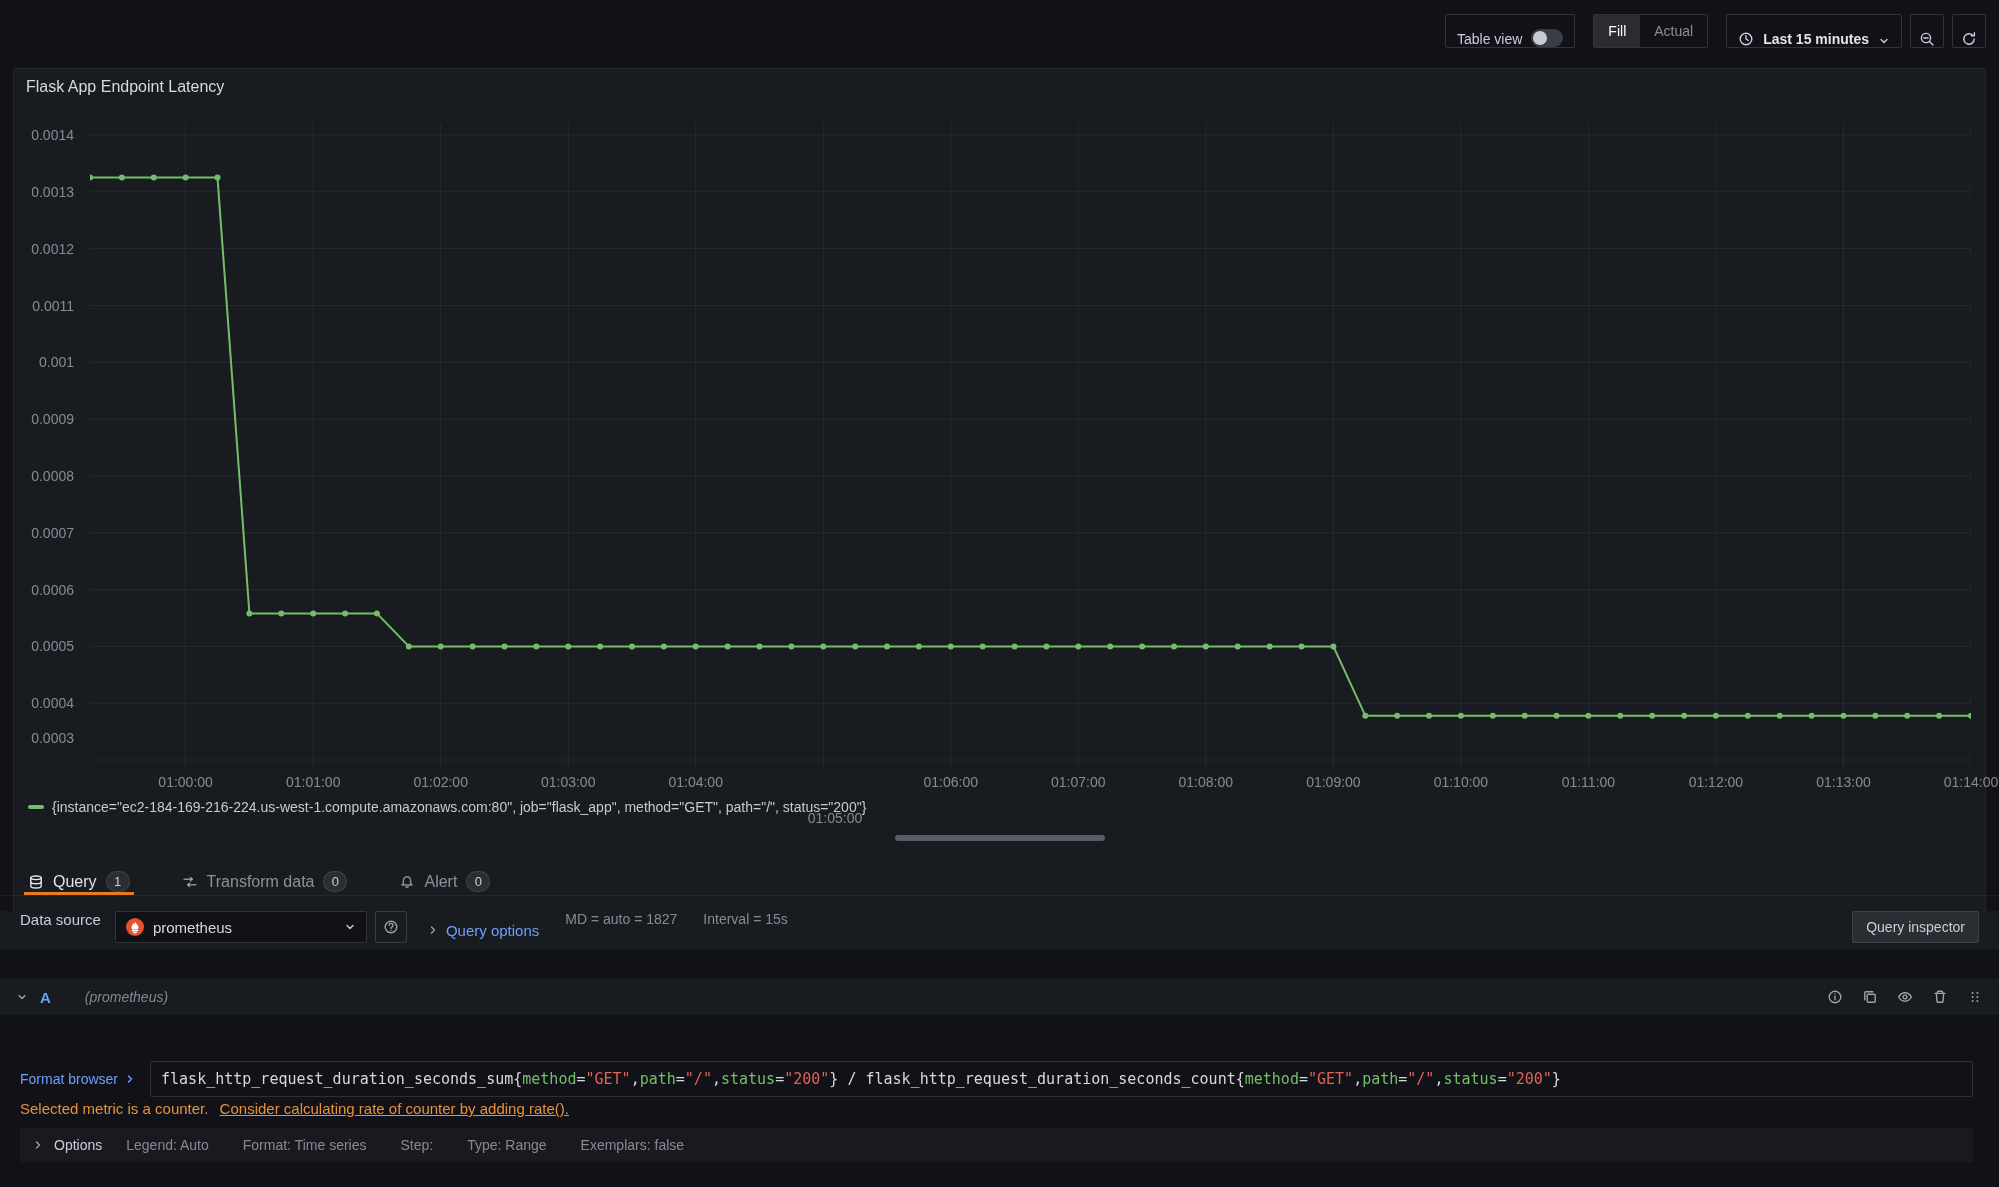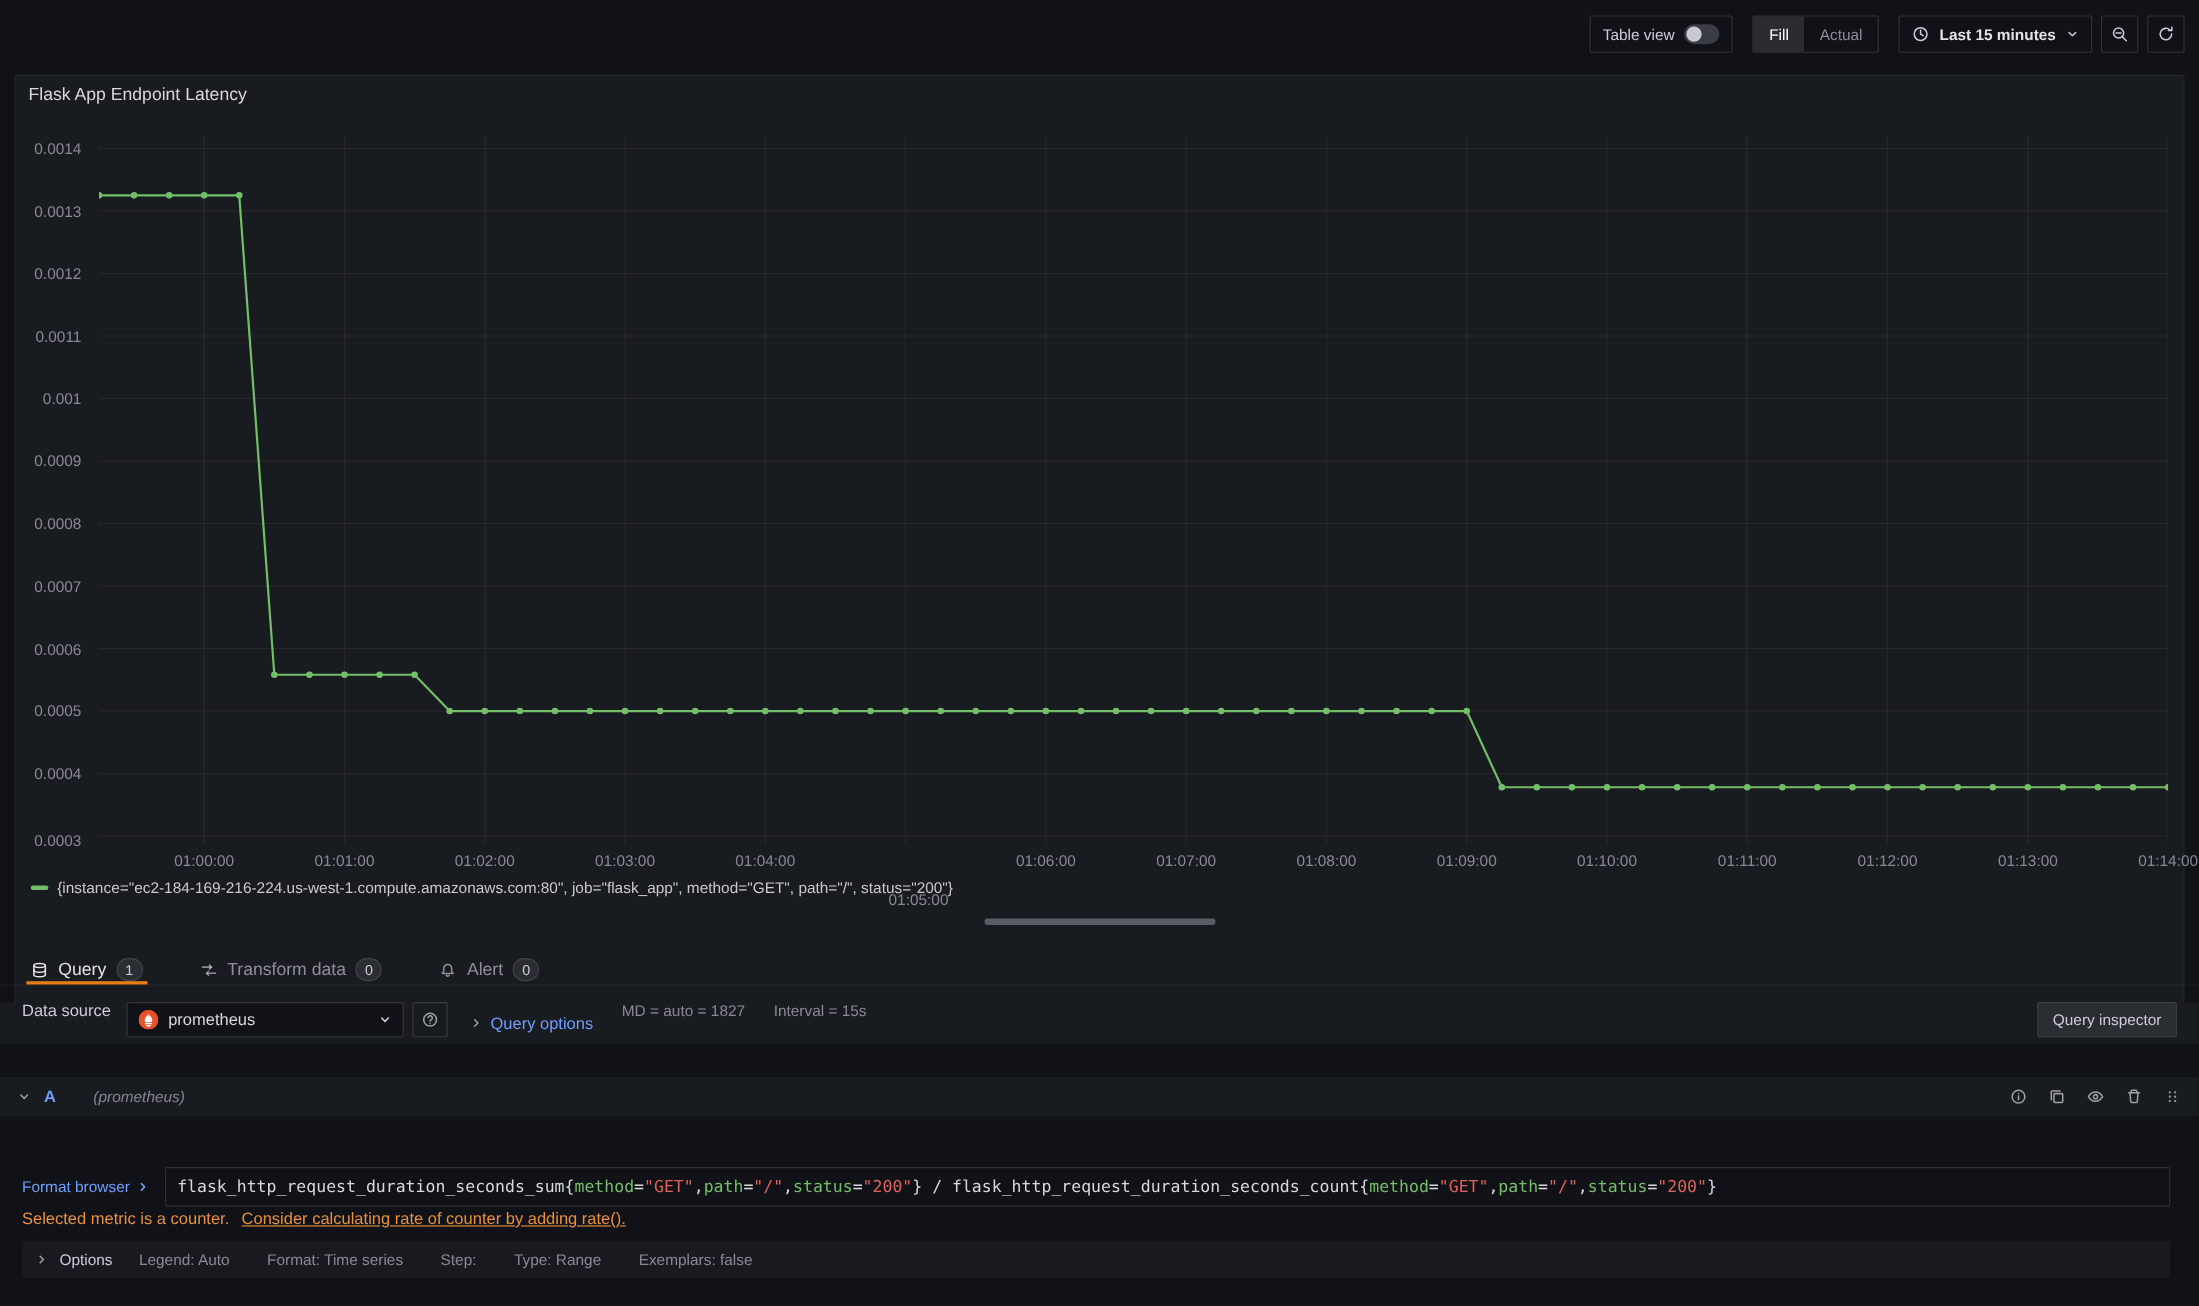--- a/index.html
+++ b/index.html
@@ -6,21 +6,21 @@
   html,body{width:1999px;height:1187px}
   body{background:#111217;font-family:"Liberation Sans","DejaVu Sans",sans-serif;color:#ccccdc;overflow:hidden}
   .app{position:relative;width:1999px;height:1187px;overflow:hidden}
   .spacer{flex:1}
   .muted{color:rgba(204,204,220,.62)}
   svg{display:block}
   .ic{stroke:currentColor;fill:none;stroke-width:1.4;stroke-linecap:round;stroke-linejoin:round}
 
   
   .topbar{position:absolute;top:0;left:0;right:0;height:61px;display:flex;align-items:center;justify-content:flex-end;padding:0 13px;gap:8px}
-  .tb-box{height:34px;border:1px solid rgba(204,204,220,.18);border-radius:2px;display:flex;align-items:center;padding:0 11px;gap:9px;background:transparent;color:#ccccdc;font-size:14px;cursor:pointer}
+  .tb-box{height:34px;border:1px solid rgba(204,204,220,.18);border-radius:2px;display:flex;align-items:flex-end;padding:0 11px;gap:9px;background:transparent;color:#ccccdc;font-size:14px;cursor:pointer}
   .tb-box.sq{width:34px;justify-content:center;padding:0}
   .time-label{font-weight:700;font-size:14px;color:#e3e4e8;white-space:nowrap}
   .seg-group{display:flex;height:34px;border:1px solid rgba(204,204,220,.18);border-radius:2px;overflow:hidden}
   .seg{border:none;background:transparent;color:rgba(204,204,220,.65);font-size:14px;padding:0 14px;display:flex;align-items:center;cursor:pointer;font-family:inherit}
   .seg.active{background:rgba(204,204,220,.14);color:#fff}
   .toggle{position:relative;width:32px;height:18px;border-radius:9px;background:#3a3d46;display:inline-block;cursor:pointer;flex:none}
   .toggle .knob{position:absolute;left:2px;top:2px;width:14px;height:14px;border-radius:50%;background:#c9cad1}
 
   
   .panel{position:absolute;left:13px;top:68px;width:1973px;height:860px;background:#181b1f;border:1px solid rgba(204,204,220,.07);border-radius:2px}
@@ -121,21 +121,21 @@
       <svg class="ic" width="16" height="16" viewBox="0 0 16 16">
           <path d="M13.2 8a5.2 5.2 0 1 1-1.5-3.7"></path>
           <path d="M13.4 1.7v3h-3"></path>
         </svg>
     </div>
   </header>
 
   <section class="panel">
     <h2 class="panel-title">Flask App Endpoint Latency</h2>
     <div class="y-labels">
-        <div class="ylab" style="top: 641px;">0.0003</div>
+        <div class="ylab" style="top: 615px;">0.0003</div>
         <div class="ylab" style="top: 580.2px;">0.0004</div>
         <div class="ylab" style="top: 523.4px;">0.0005</div>
         <div class="ylab" style="top: 466.5px;">0.0006</div>
         <div class="ylab" style="top: 409.7px;">0.0007</div>
         <div class="ylab" style="top: 352.9px;">0.0008</div>
         <div class="ylab" style="top: 296.1px;">0.0009</div>
         <div class="ylab" style="top: 239.3px;">0.001</div>
         <div class="ylab" style="top: 182.5px;">0.0011</div>
         <div class="ylab" style="top: 125.6px;">0.0012</div>
         <div class="ylab" style="top: 68.8px;">0.0013</div>

